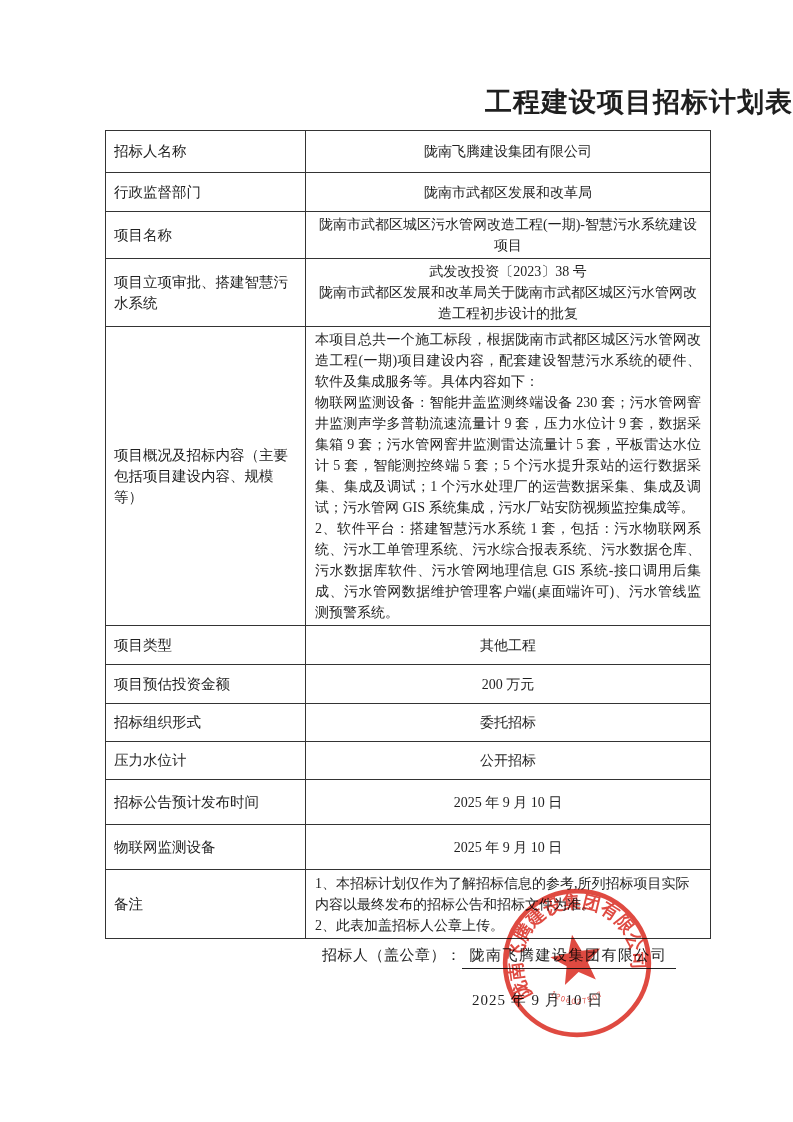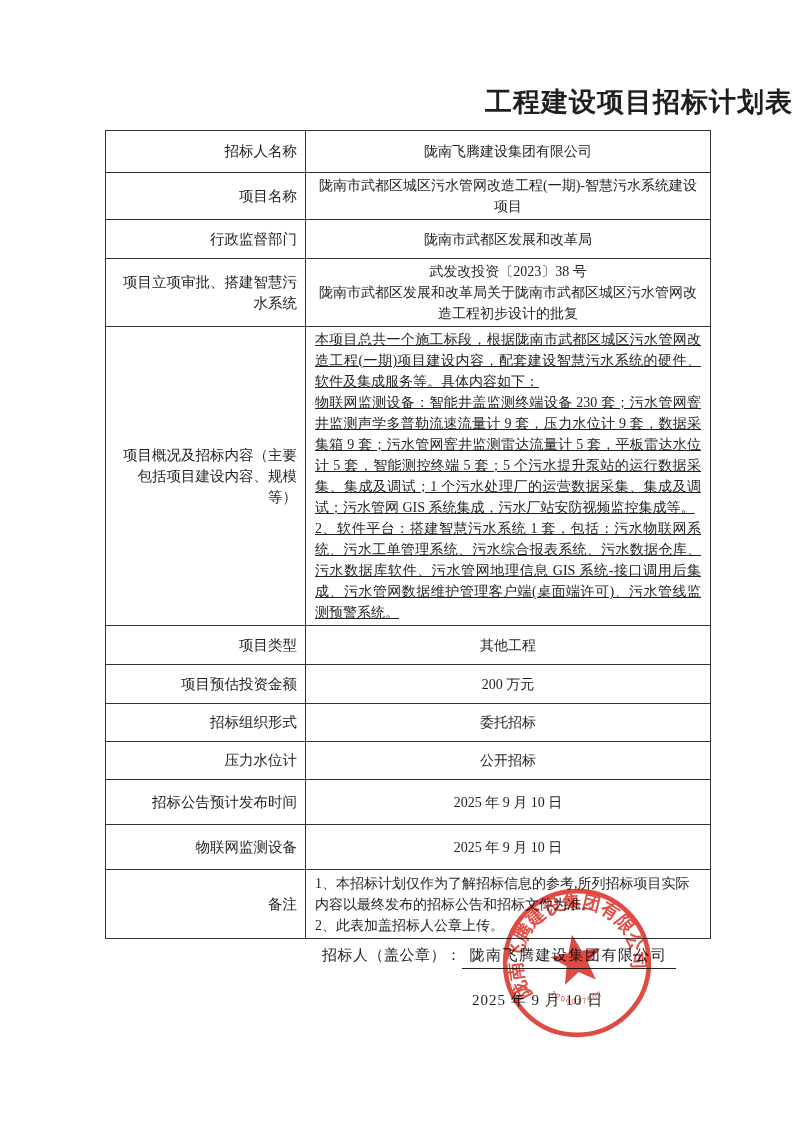--- a/index.html
+++ b/index.html
@@ -16,29 +16,29 @@
   table.doc{
     position:absolute;left:105px;top:130px;width:605px;
     border-collapse:collapse;table-layout:fixed;
   }
   table.doc th,table.doc td{
     border:1.5px solid #343434;
     vertical-align:middle;
     font-weight:400;
   }
   table.doc th{
-    width:200px;text-align:right;font-size:14.5px;line-height:21px;padding:2px 8px;
+    width:200px;text-align:left;font-size:14.5px;line-height:21px;padding:2px 8px;
   }
   table.doc td{
     width:405px;font-size:14px;line-height:21px;padding:2px 9px;
   }
   td.center{text-align:center;white-space:pre-line;}
   td.smallcenter{text-align:center;white-space:pre-line;font-size:13.5px;line-height:20px;margin-top:38px;}
   td.big{
-    text-align:justify;white-space:pre-line;line-height:21.7px;vertical-align:middle;text-decoration:underline;
+    text-align:justify;white-space:pre-line;line-height:21.7px;vertical-align:middle;
   }
   td.remark{white-space:pre-line;line-height:21.5px;}
   .sign-row{
     position:absolute;top:946px;left:322px;font-size:15px;letter-spacing:0.5px;
     white-space:nowrap;
   }
   .sign-name{
     display:inline-block;border-bottom:1.5px solid #222;
     padding:0 8px 3px 8px;letter-spacing:1.5px;
   }
@@ -60,27 +60,27 @@
 <table class="doc">
   <colgroup>
       <col style="width:200px">
       <col style="width:405px">
     </colgroup>
   <tbody>
     <tr style="height:42px">
       <th>招标人名称</th>
       <td class="center">陇南飞腾建设集团有限公司</td>
     </tr>
+    <tr style="height:39px">
+      <th>行政监督部门</th>
+      <td class="center">陇南市武都区发展和改革局</td>
+    </tr>
     <tr style="height:42px">
       <th>项目名称</th>
       <td class="center">陇南市武都区城区污水管网改造工程(一期)-智慧污水系统建设项目</td>
-    </tr>
-    <tr style="height:39px">
-      <th>行政监督部门</th>
-      <td class="center">陇南市武都区发展和改革局</td>
     </tr>
     <tr style="height:63px">
       <th>项目立项审批、搭建智慧污水系统</th>
       <td class="smallcenter">武发改投资〔2023〕38 号
 陇南市武都区发展和改革局关于陇南市武都区城区污水管网改造工程初步设计的批复</td>
     </tr>
     <tr style="height:283px">
       <th>项目概况及招标内容（主要包括项目建设内容、规模等）</th>
       <td class="big">本项目总共一个施工标段，根据陇南市武都区城区污水管网改造工程(一期)项目建设内容，配套建设智慧污水系统的硬件、软件及集成服务等。具体内容如下：
 物联网监测设备：智能井盖监测终端设备 230 套；污水管网窨井监测声学多普勒流速流量计 9 套，压力水位计 9 套，数据采集箱 9 套；污水管网窨井监测雷达流量计 5 套，平板雷达水位计 5 套，智能测控终端 5 套；5 个污水提升泵站的运行数据采集、集成及调试；1 个污水处理厂的运营数据采集、集成及调试；污水管网 GIS 系统集成，污水厂站安防视频监控集成等。

